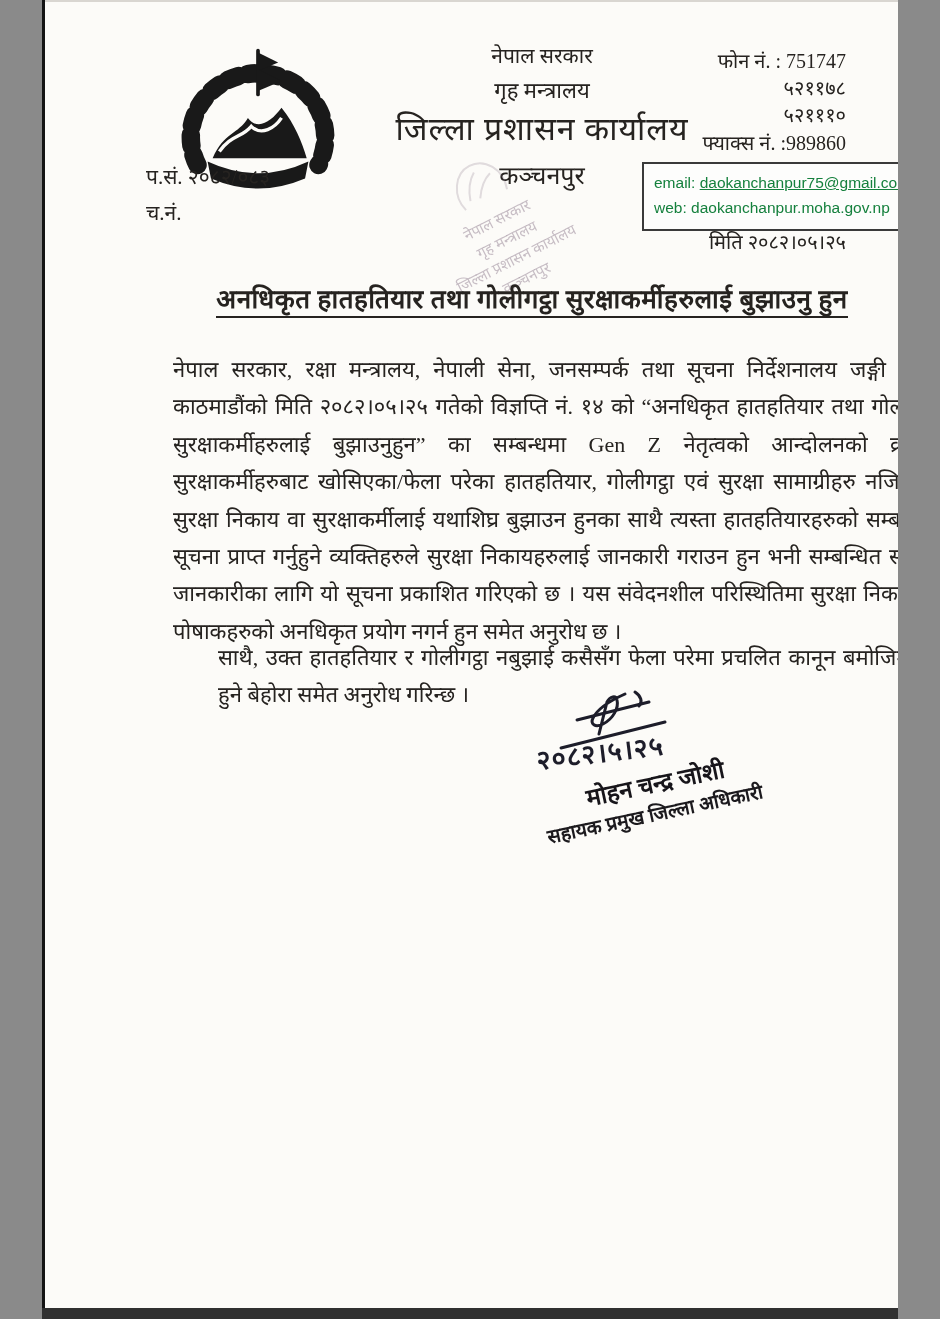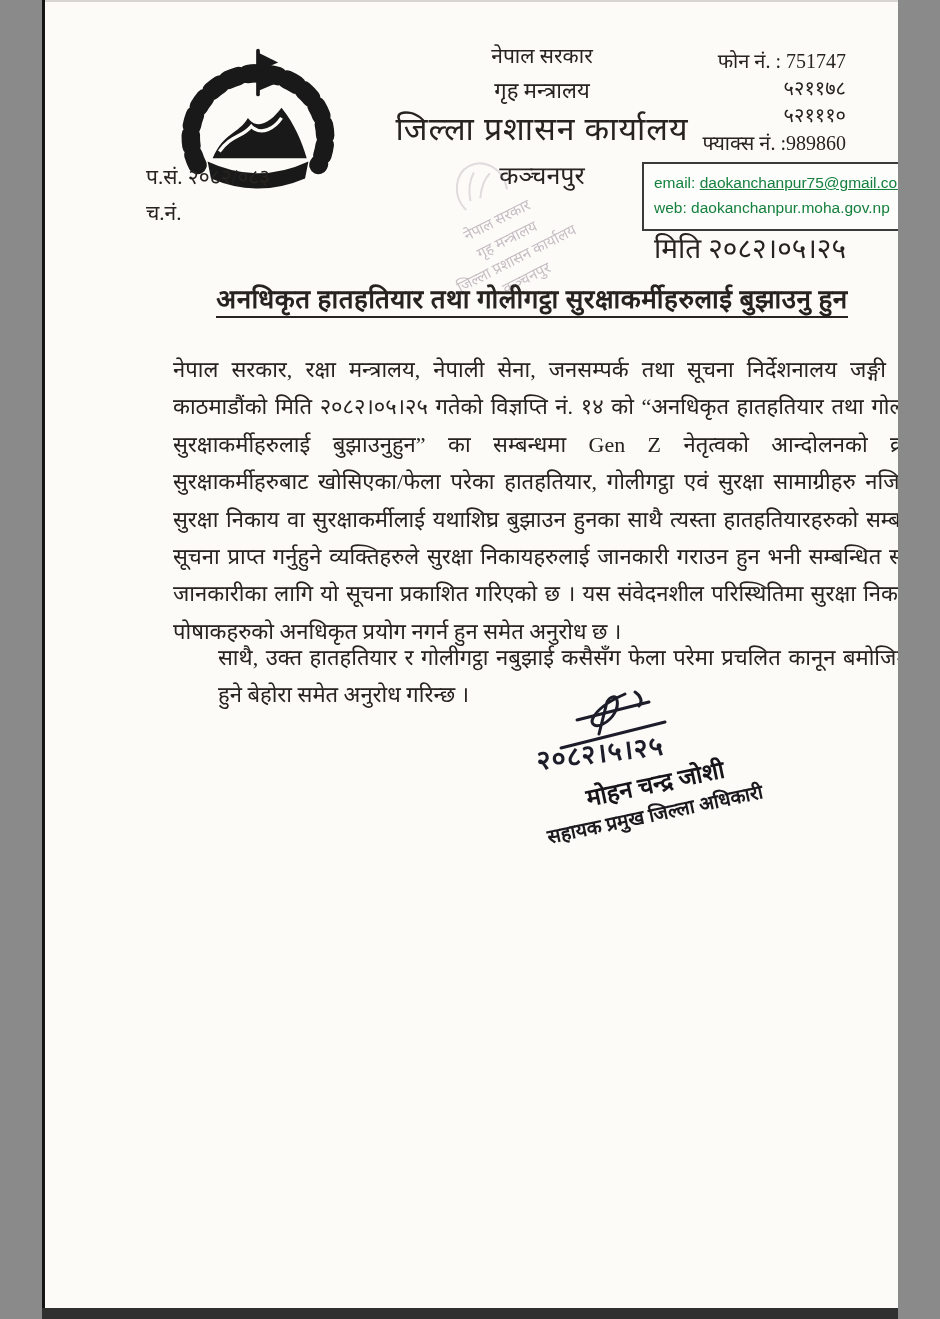--- a/index.html
+++ b/index.html
@@ -29,21 +29,21 @@
   .contact-box {
     position:absolute; left:600px; top:162px; width:272px;
     border:2px solid #3a3a3a; background:#fdfdfc;
     padding:7px 10px 8px 10px;
     font-family:"Liberation Sans","DejaVu Sans",sans-serif;
     font-size:15.5px; line-height:1.6; text-align:left; color:#15803d;
   }
   .contact-box .u { text-decoration:underline; }
 
   .ref-block { position:absolute; left:104px; top:160px; font-size:21px; line-height:1.7; }
-  .date-line { position:absolute; right:52px; top:228px; font-size:28px;margin-left:44px; }
+  .date-line { position:absolute; right:52px; top:228px; font-size:20px;margin-left:44px; }
 
   
   .faint-stamp {
     position:absolute; left:330px; top:150px; width:260px; height:160px;
     transform:rotate(-27deg); transform-origin:center;
     color:rgba(124,103,124,0.42); text-align:center;
     font-size:15px; line-height:1.45; pointer-events:none;
   }
   .faint-stamp .blob { opacity:0.4; }
 

